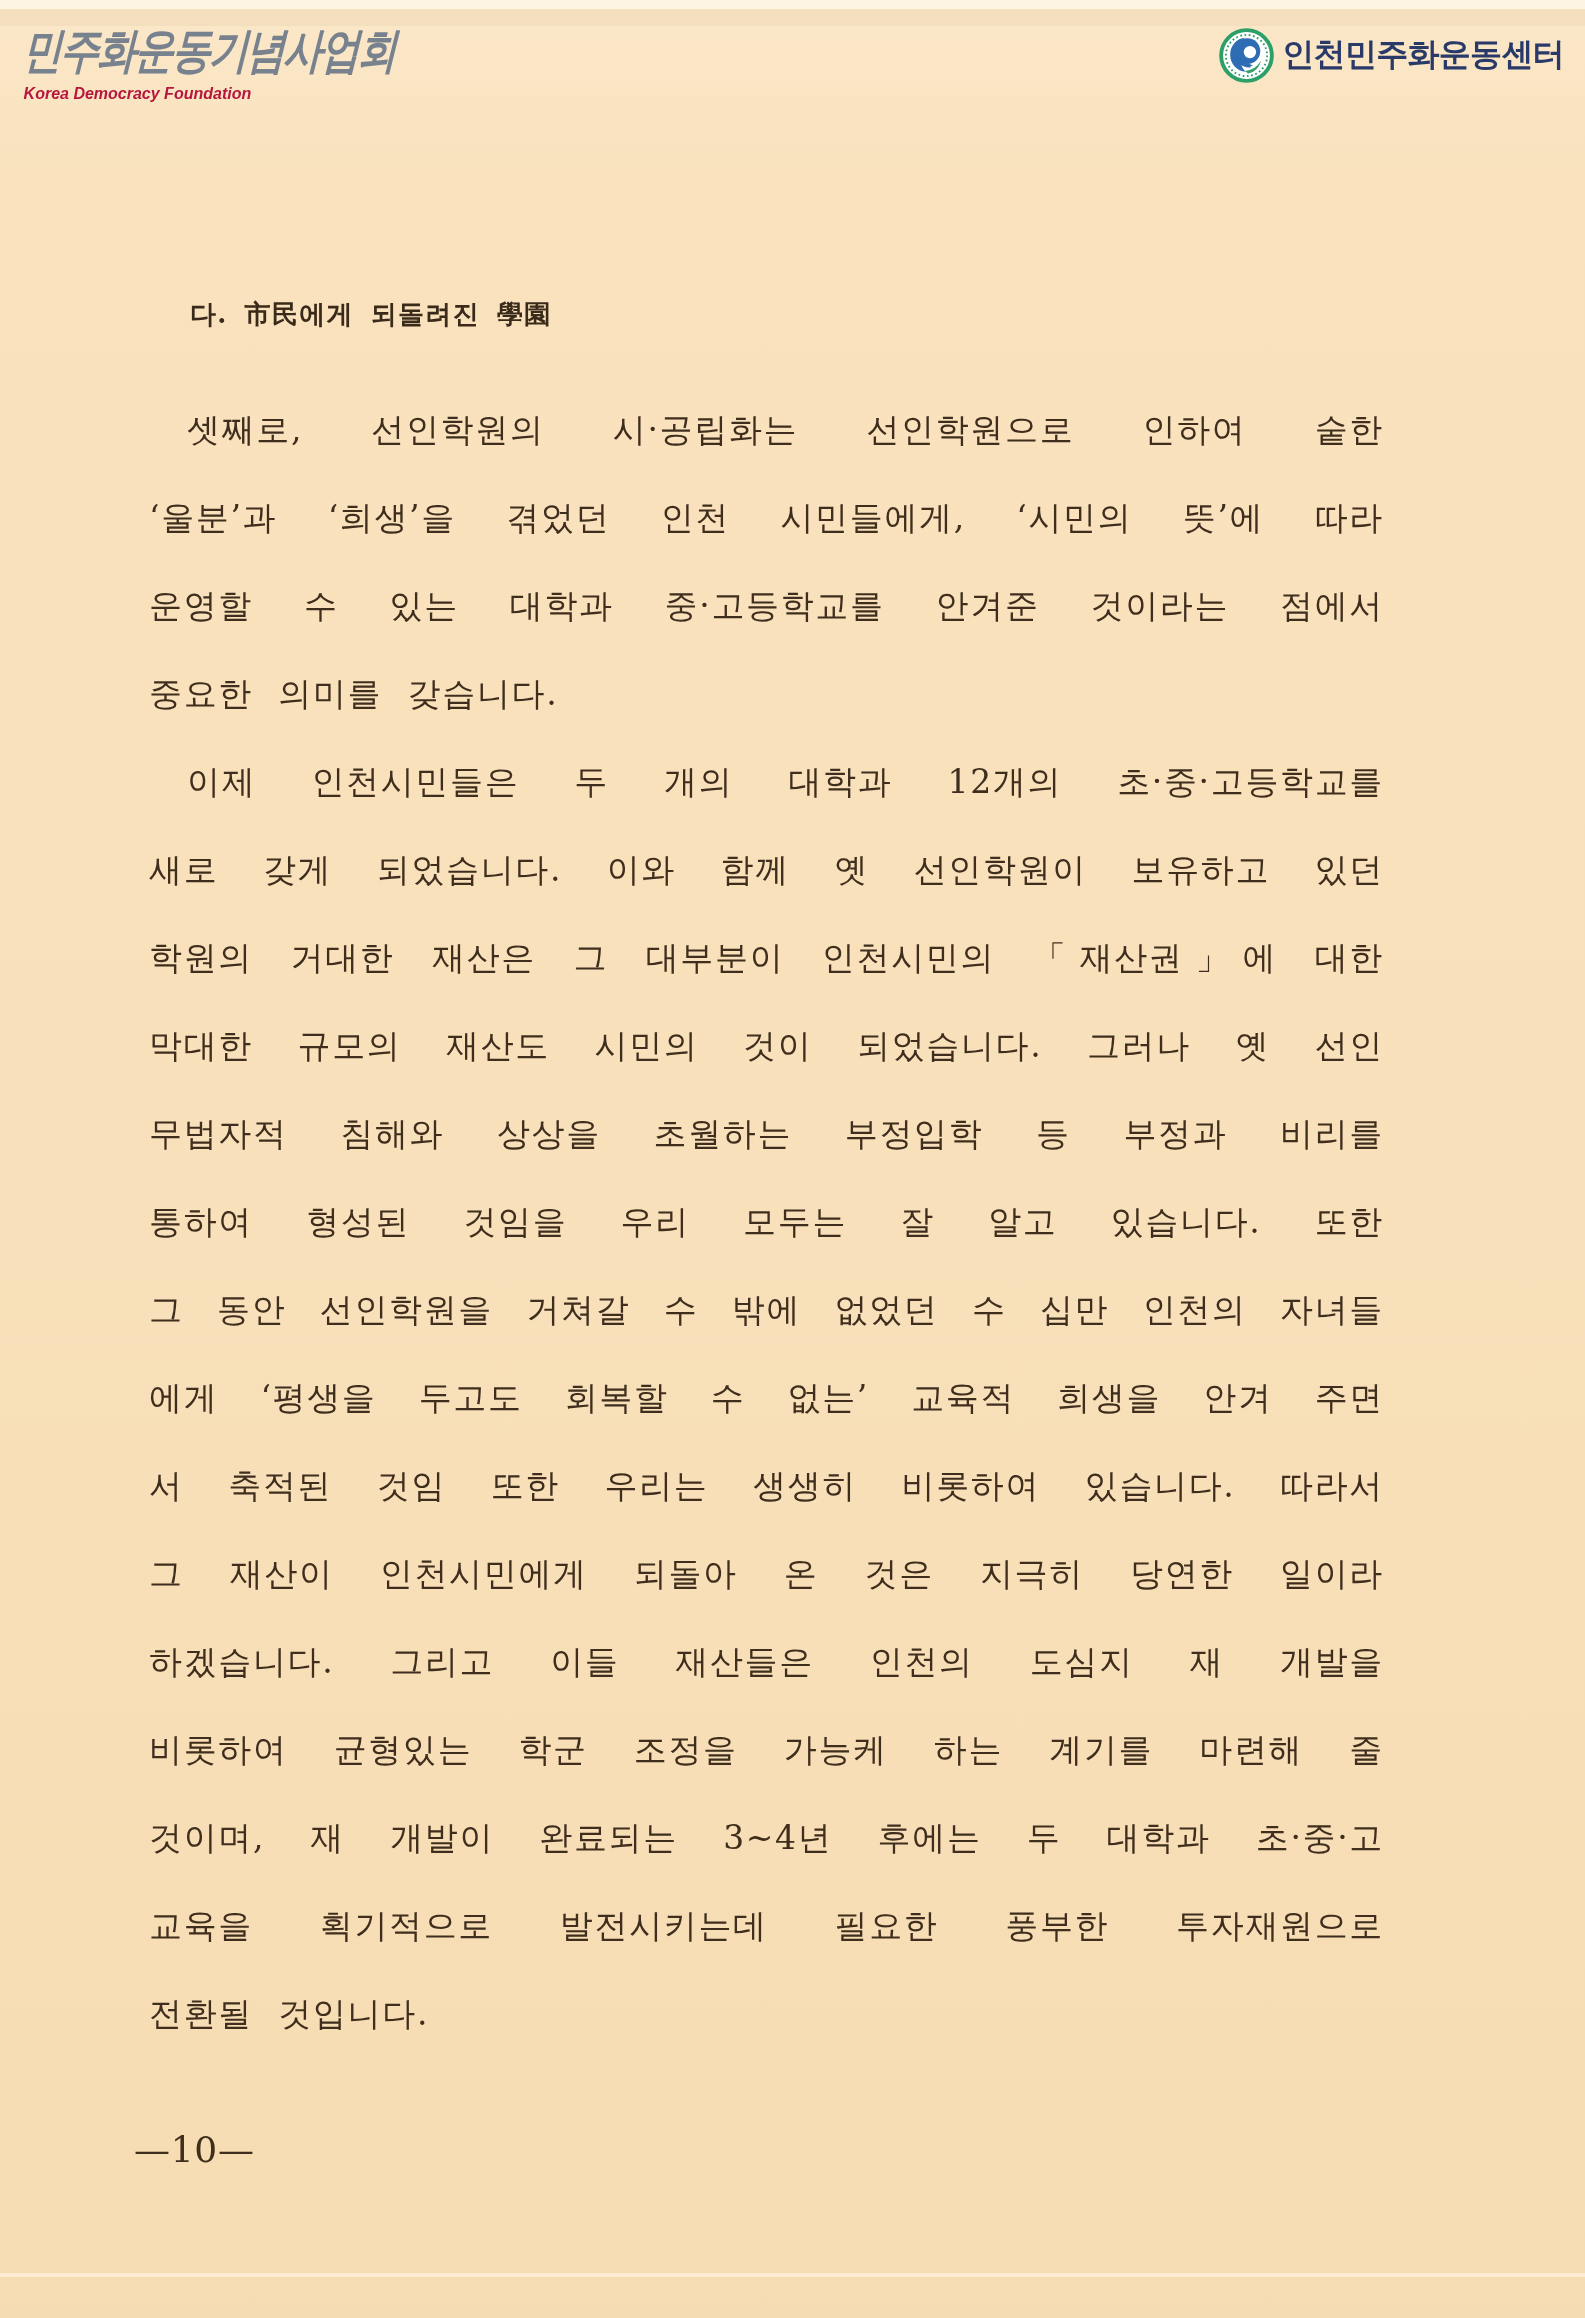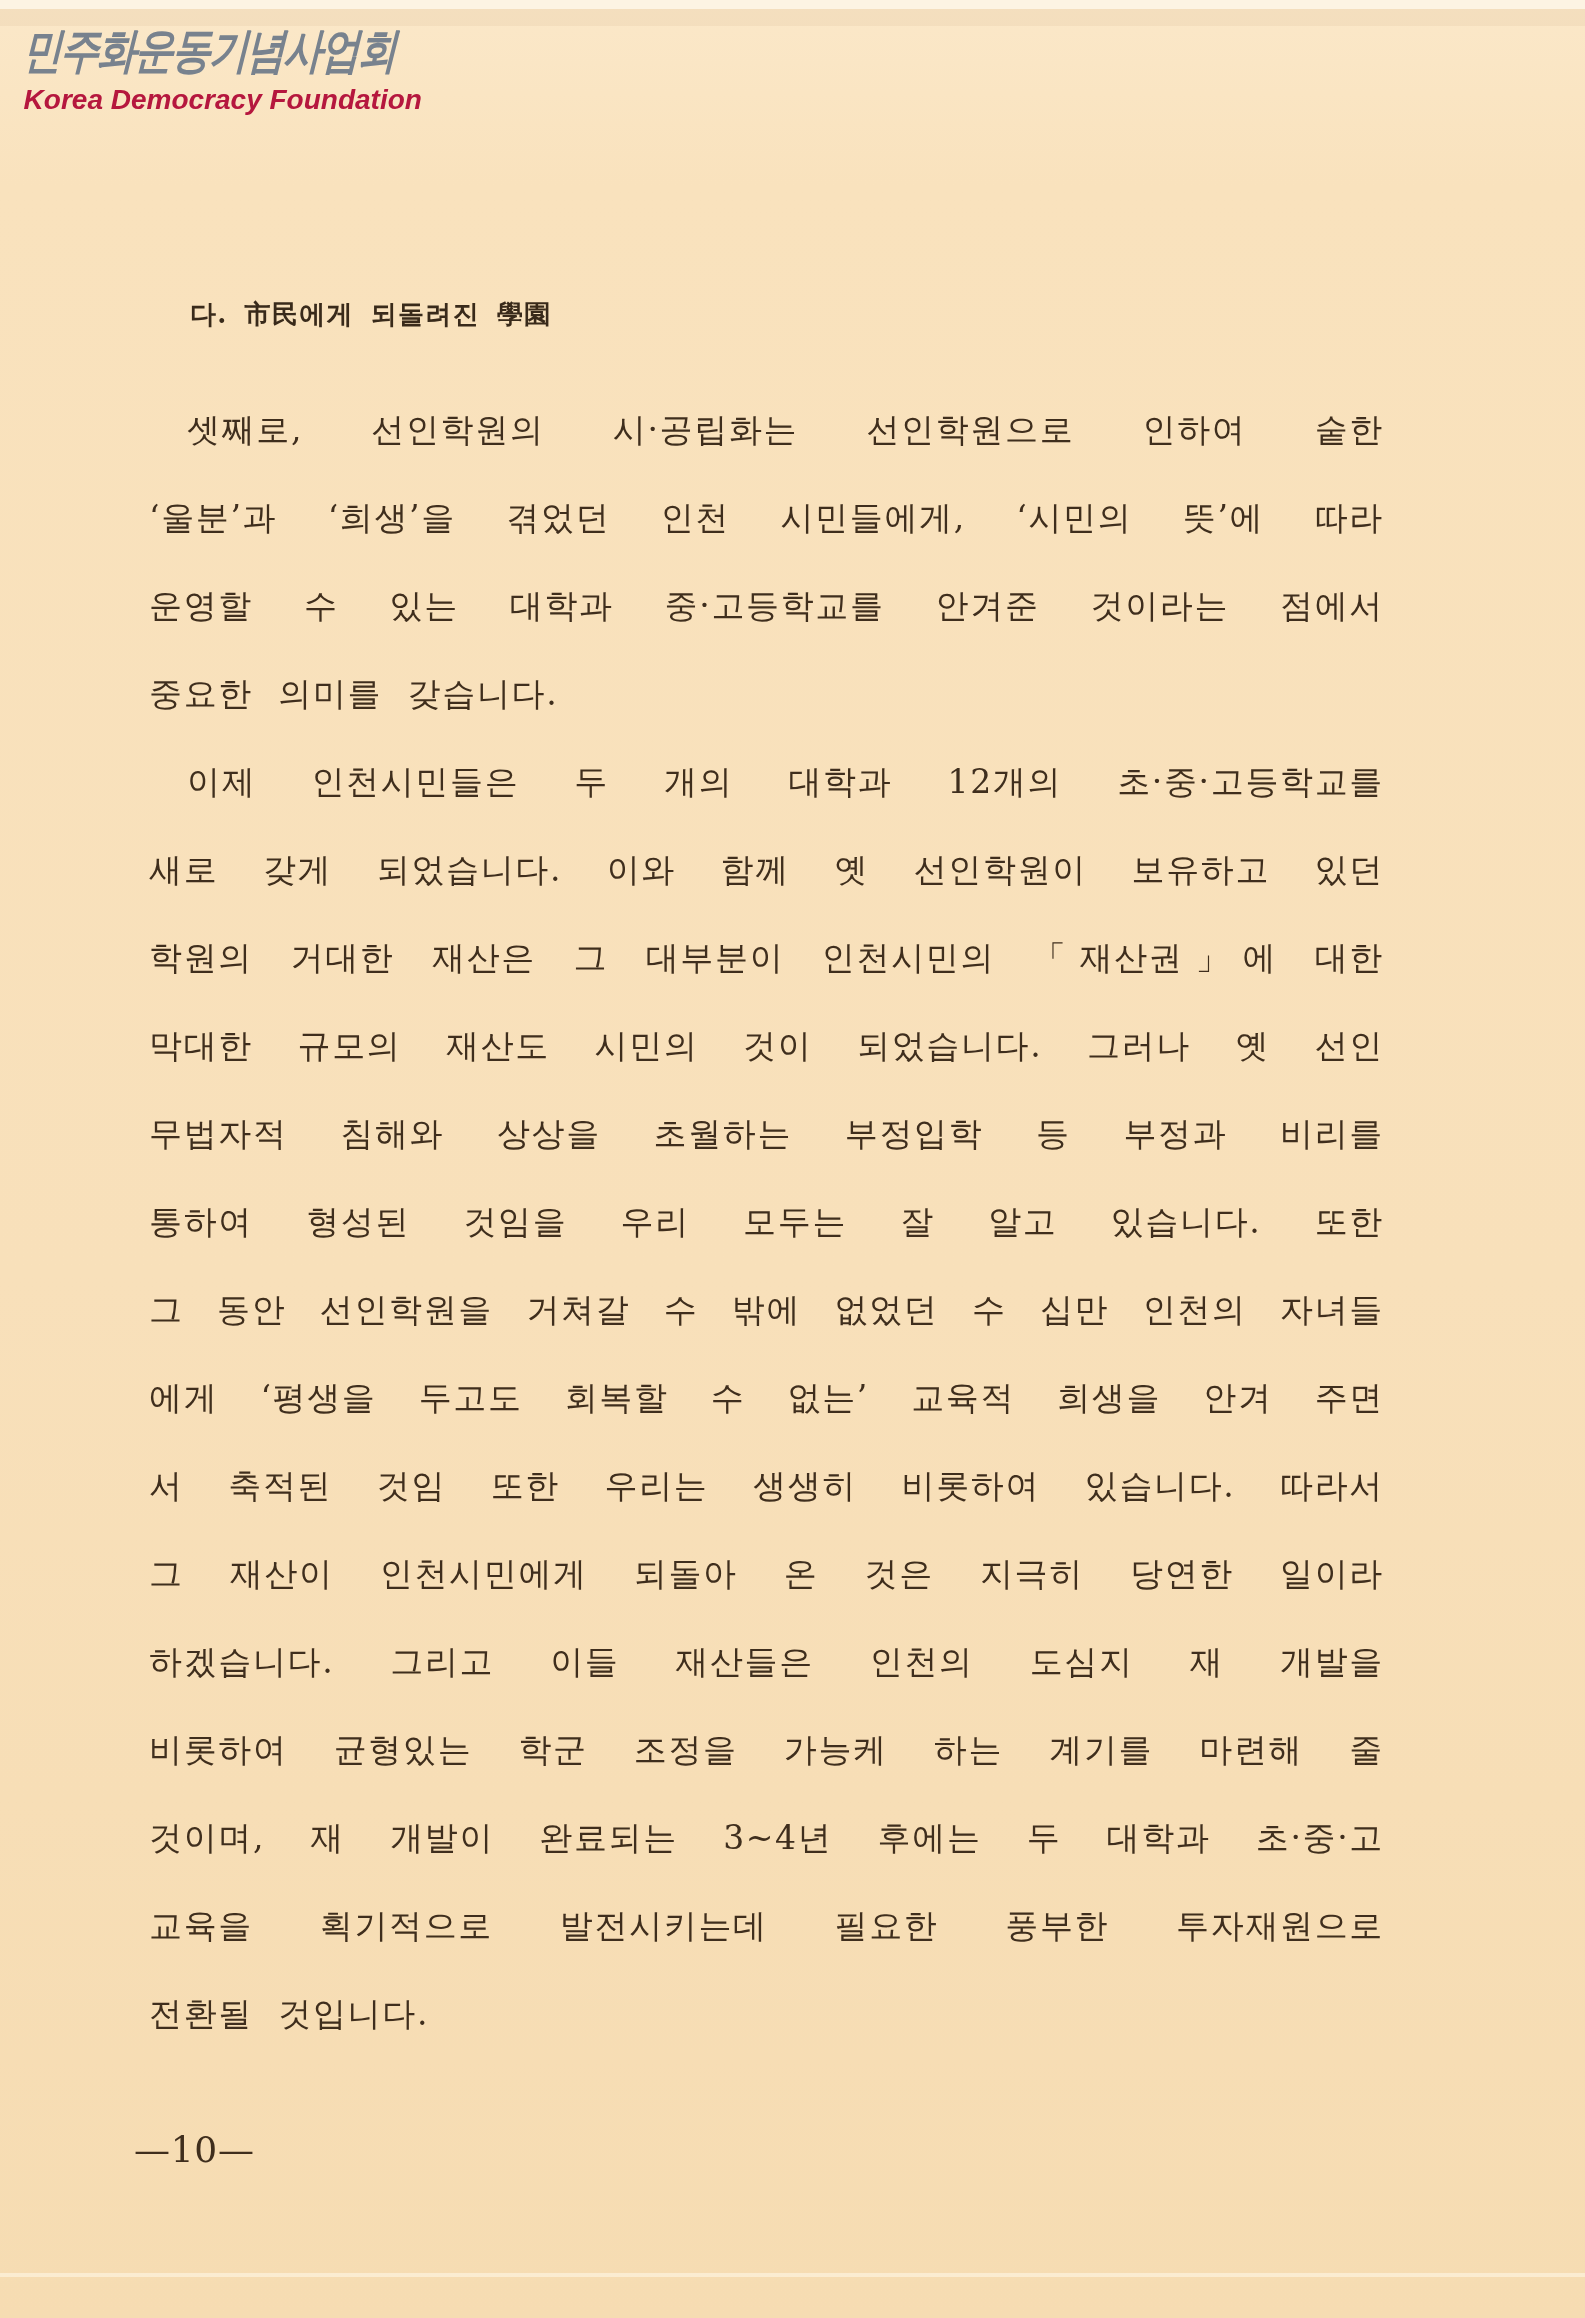--- a/index.html
+++ b/index.html
@@ -31,21 +31,21 @@
     font-weight:bold;font-style:italic;
     color:#78828e;
     transform:scaleX(0.82) skewX(-3deg);
     transform-origin:left top;
     letter-spacing:-2.6px;
     white-space:nowrap;
   }
   .kdf-english{
     display:block;margin-top:11.8px;
     font-family:"Liberation Sans", sans-serif;
-    font-size:28px;line-height:1;
+    font-size:16px;line-height:1;
     font-weight:bold;font-style:italic;
     color:#b5173e;
     letter-spacing:0px;
     white-space:nowrap;
   }
   .center-group{
     position:absolute;right:21px;top:27.5px;
     display:flex;align-items:center;gap:7.9px;
   }
   .center-logo{width:55px;height:55px;flex:0 0 auto;}
@@ -102,20 +102,33 @@
 
   <div class="scan-strip-top"></div>
   <div class="scan-shade-top"></div>
   <div class="scan-crease-bottom"></div>
 
   <div class="kdf-group">
     <span class="kdf-calligraphy">민주화운동기념사업회</span>
     <span class="kdf-english">Korea Democracy Foundation</span>
   </div>
 
+  <div class="center-group">
+    <svg class="center-logo" viewBox="0 0 64 64" xmlns="http://www.w3.org/2000/svg">
+      <circle cx="32" cy="32" r="29.5" fill="#ffffff" stroke="#2f9f6a" stroke-width="4.5"></circle>
+      <circle cx="32" cy="32" r="24" fill="none" stroke="#2f9f6a" stroke-width="2.2" stroke-dasharray="2 3"></circle>
+      <path d="M31 11 C20 12 13 21 13 31 C13 42 21 50 31 51 C26 45 24 40 25 34 C21 32 19 27 21 22 C23 16 27 13 31 11 Z" fill="#2e6db4"></path>
+      <circle cx="33" cy="27" r="15" fill="#2e6db4"></circle>
+      <circle cx="36" cy="28" r="7.2" fill="#ffffff"></circle>
+      <path d="M22 40 Q30 48 42 45 Q34 42 30 37 Z" fill="#2e6db4"></path>
+      <path d="M30 50 Q42 49 49 38 Q46 50 34 53 Z" fill="#35a06b"></path>
+      <path d="M36 45 Q44 43 47 36 Q46 44 38 47 Z" fill="#ffffff"></path>
+    </svg>
+    <span class="center-name">인천민주화운동센터</span>
+  </div>
 
   <div class="text-col">
 
     <div class="doc-heading">다. 市民에게 되돌려진 學園</div>
 
     <div class="para first">
       <div class="bline indent">셋째로, 선인학원의 시·공립화는 선인학원으로 인하여 숱한</div>
       <div class="bline">‘울분’과 ‘희생’을 겪었던 인천 시민들에게, ‘시민의 뜻’에 따라</div>
       <div class="bline">운영할 수 있는 대학과 중·고등학교를 안겨준 것이라는 점에서</div>
       <div class="bline last">중요한 의미를 갖습니다.</div>

